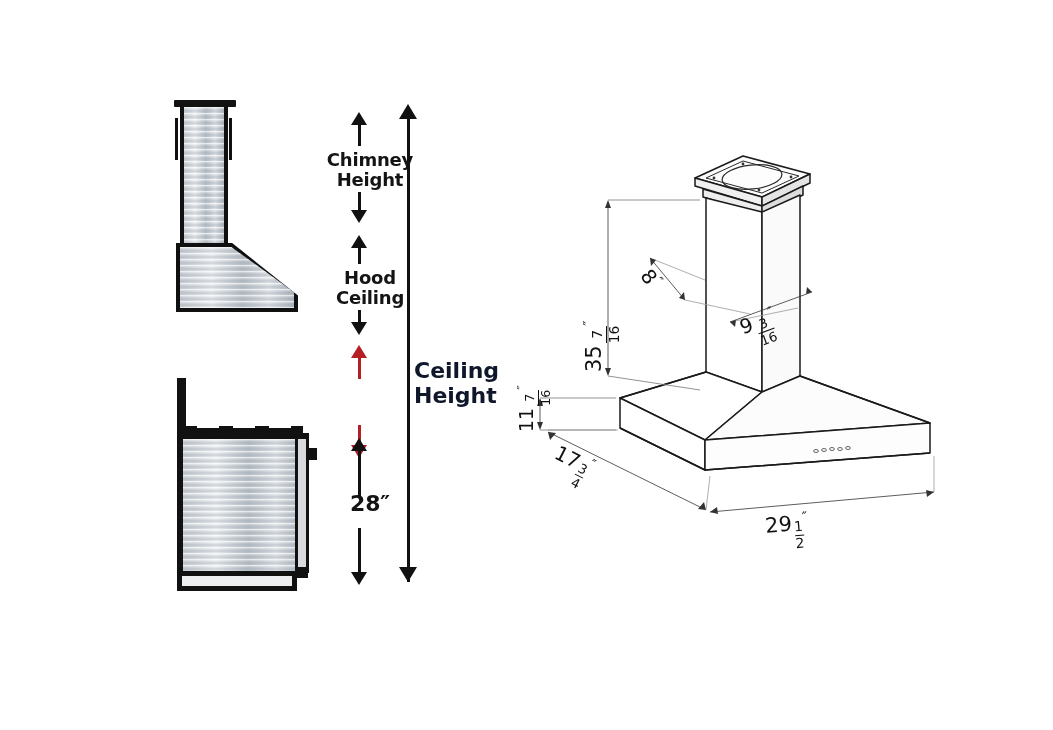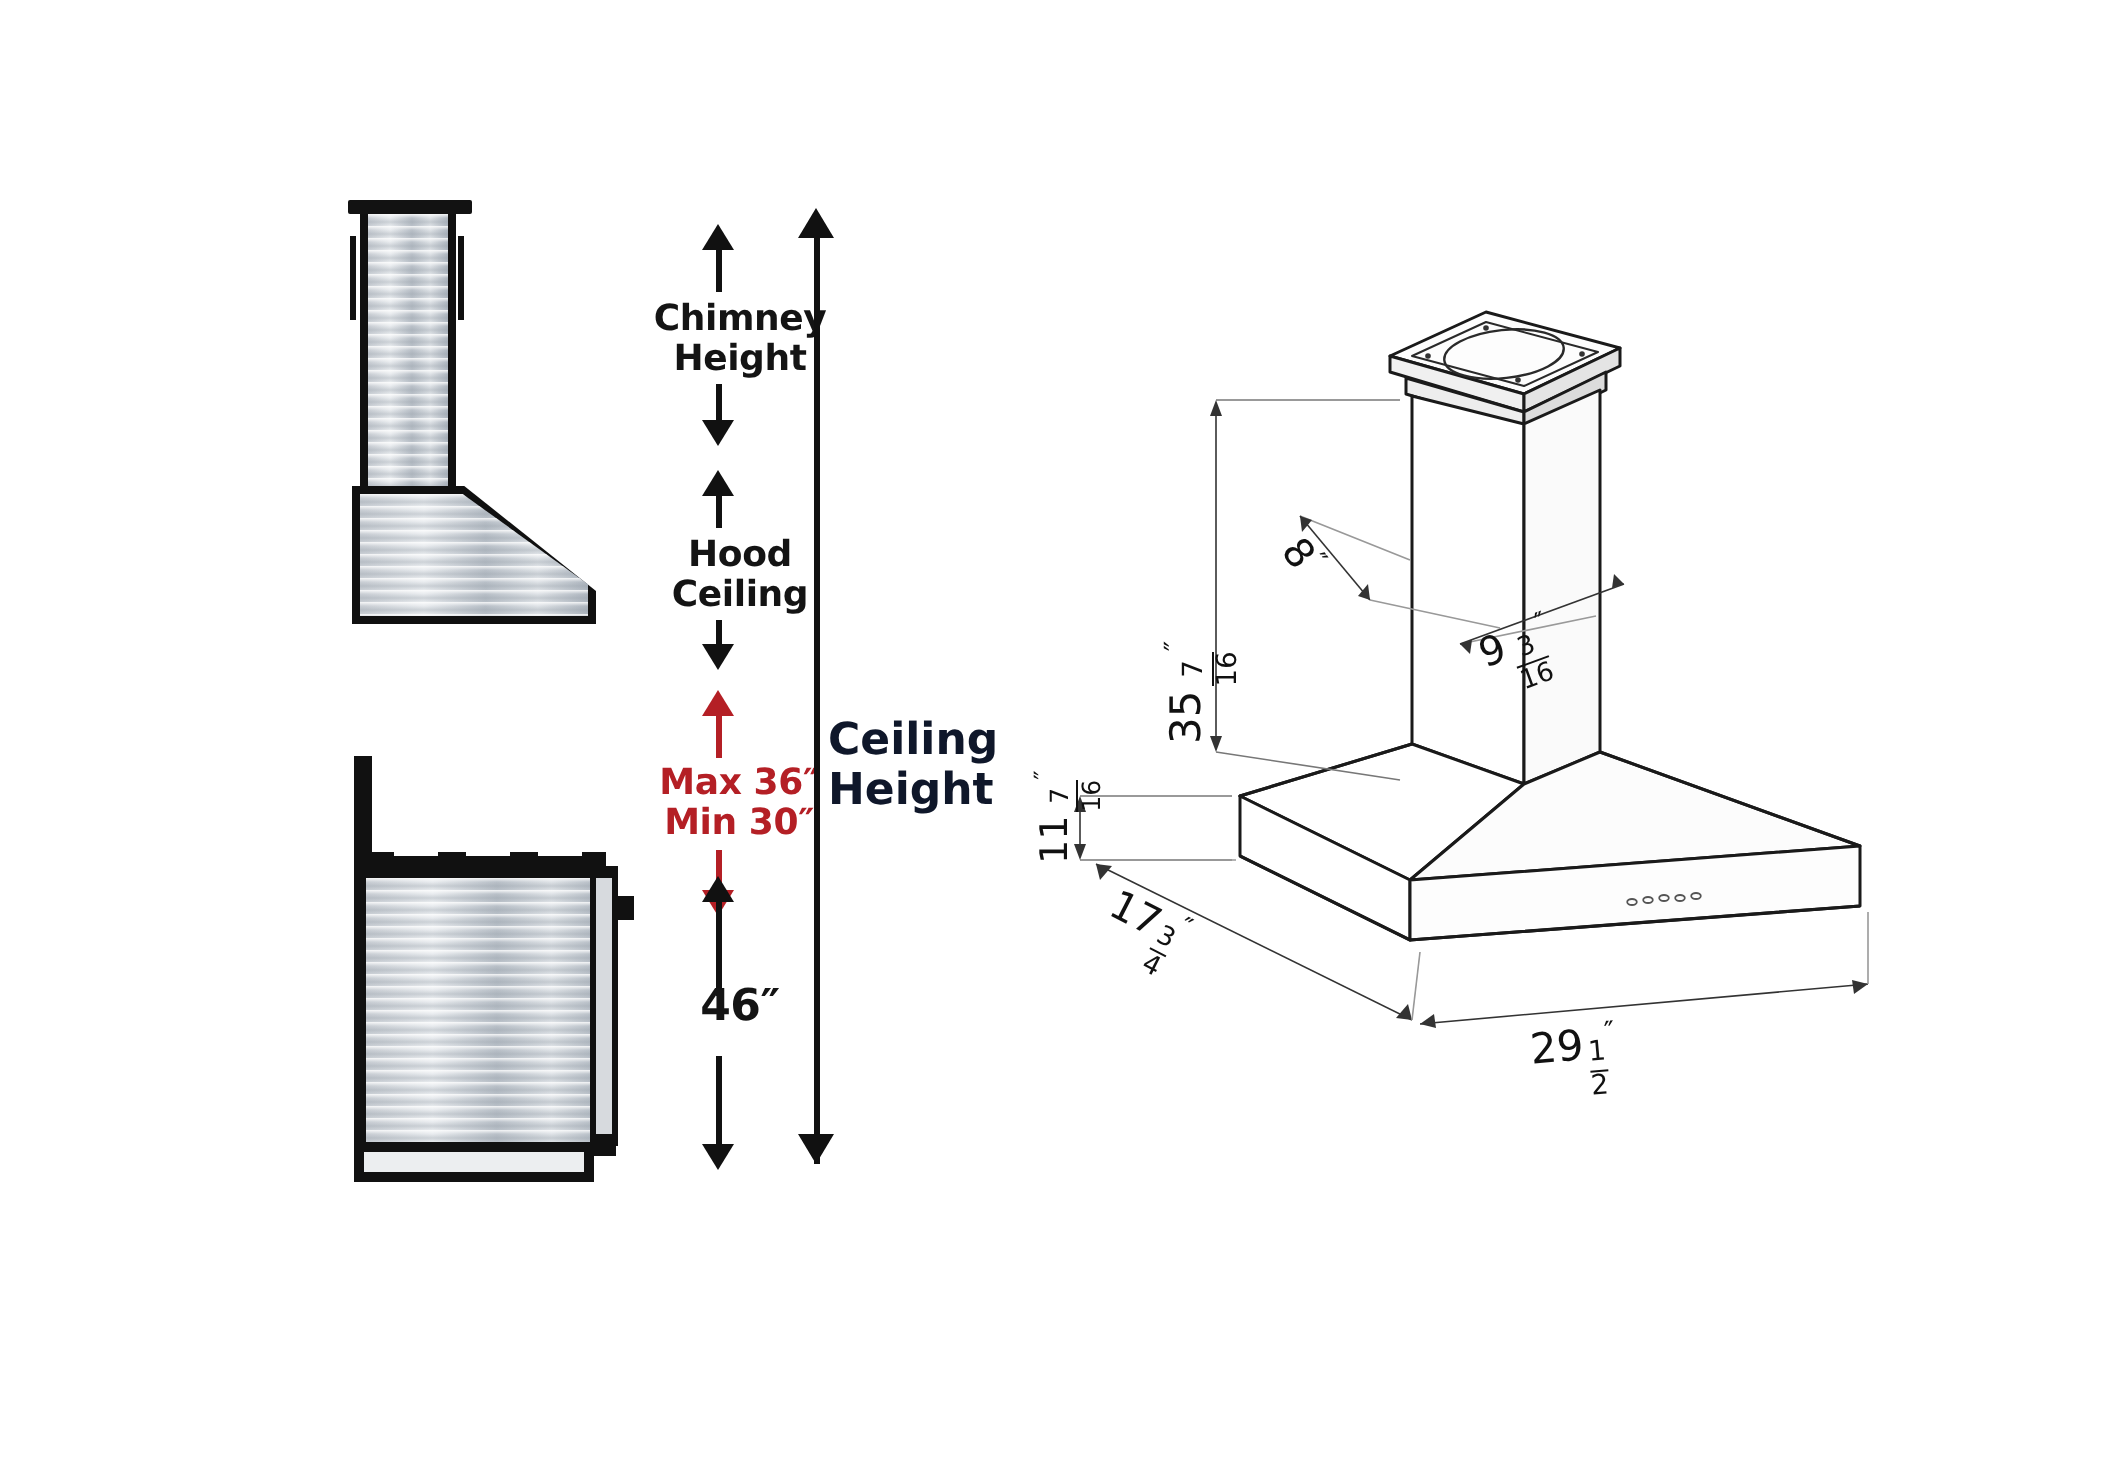--- a/index.html
+++ b/index.html
@@ -208,28 +208,26 @@
 
     <div class="arrow-head up" style="top:135px"></div>
     <div class="arrow-line" style="top:147px; height:17px"></div>
     <div class="meas-label" style="top:168px; left:-12px; width:120px; font-size:18px">Hood
 Ceiling</div>
     <div class="arrow-line" style="top:210px; height:15px"></div>
     <div class="arrow-head down" style="top:222px"></div>
 
     <div class="arrow-head up red" style="top:245px"></div>
     <div class="arrow-line red" style="top:257px; height:22px"></div>
-    <div class="meas-label red" style="top:282px; left:-20px; width:135px; font-size:18px">Max 36″
-Min 30″</div>
     <div class="arrow-line red" style="top:325px; height:22px"></div>
     <div class="arrow-head down red" style="top:345px"></div>
 
     <div class="arrow-head up" style="top:338px"></div>
     <div class="arrow-line" style="top:350px; height:48px"></div>
-    <div class="meas-label" style="top:392px; left:-12px; width:120px; font-size:22px">46″</div>
+    <div class="meas-label" style="top:392px; left:-12px; width:120px; font-size:22px">28″</div>
     <div class="arrow-line" style="top:428px; height:48px"></div>
     <div class="arrow-head down" style="top:472px"></div>
   </div>
 
   <div class="ceil-head up"></div>
   <div class="ceil-line"></div>
   <div class="ceil-head down"></div>
   <div class="ceil-label">Ceiling
 Height</div>
 

